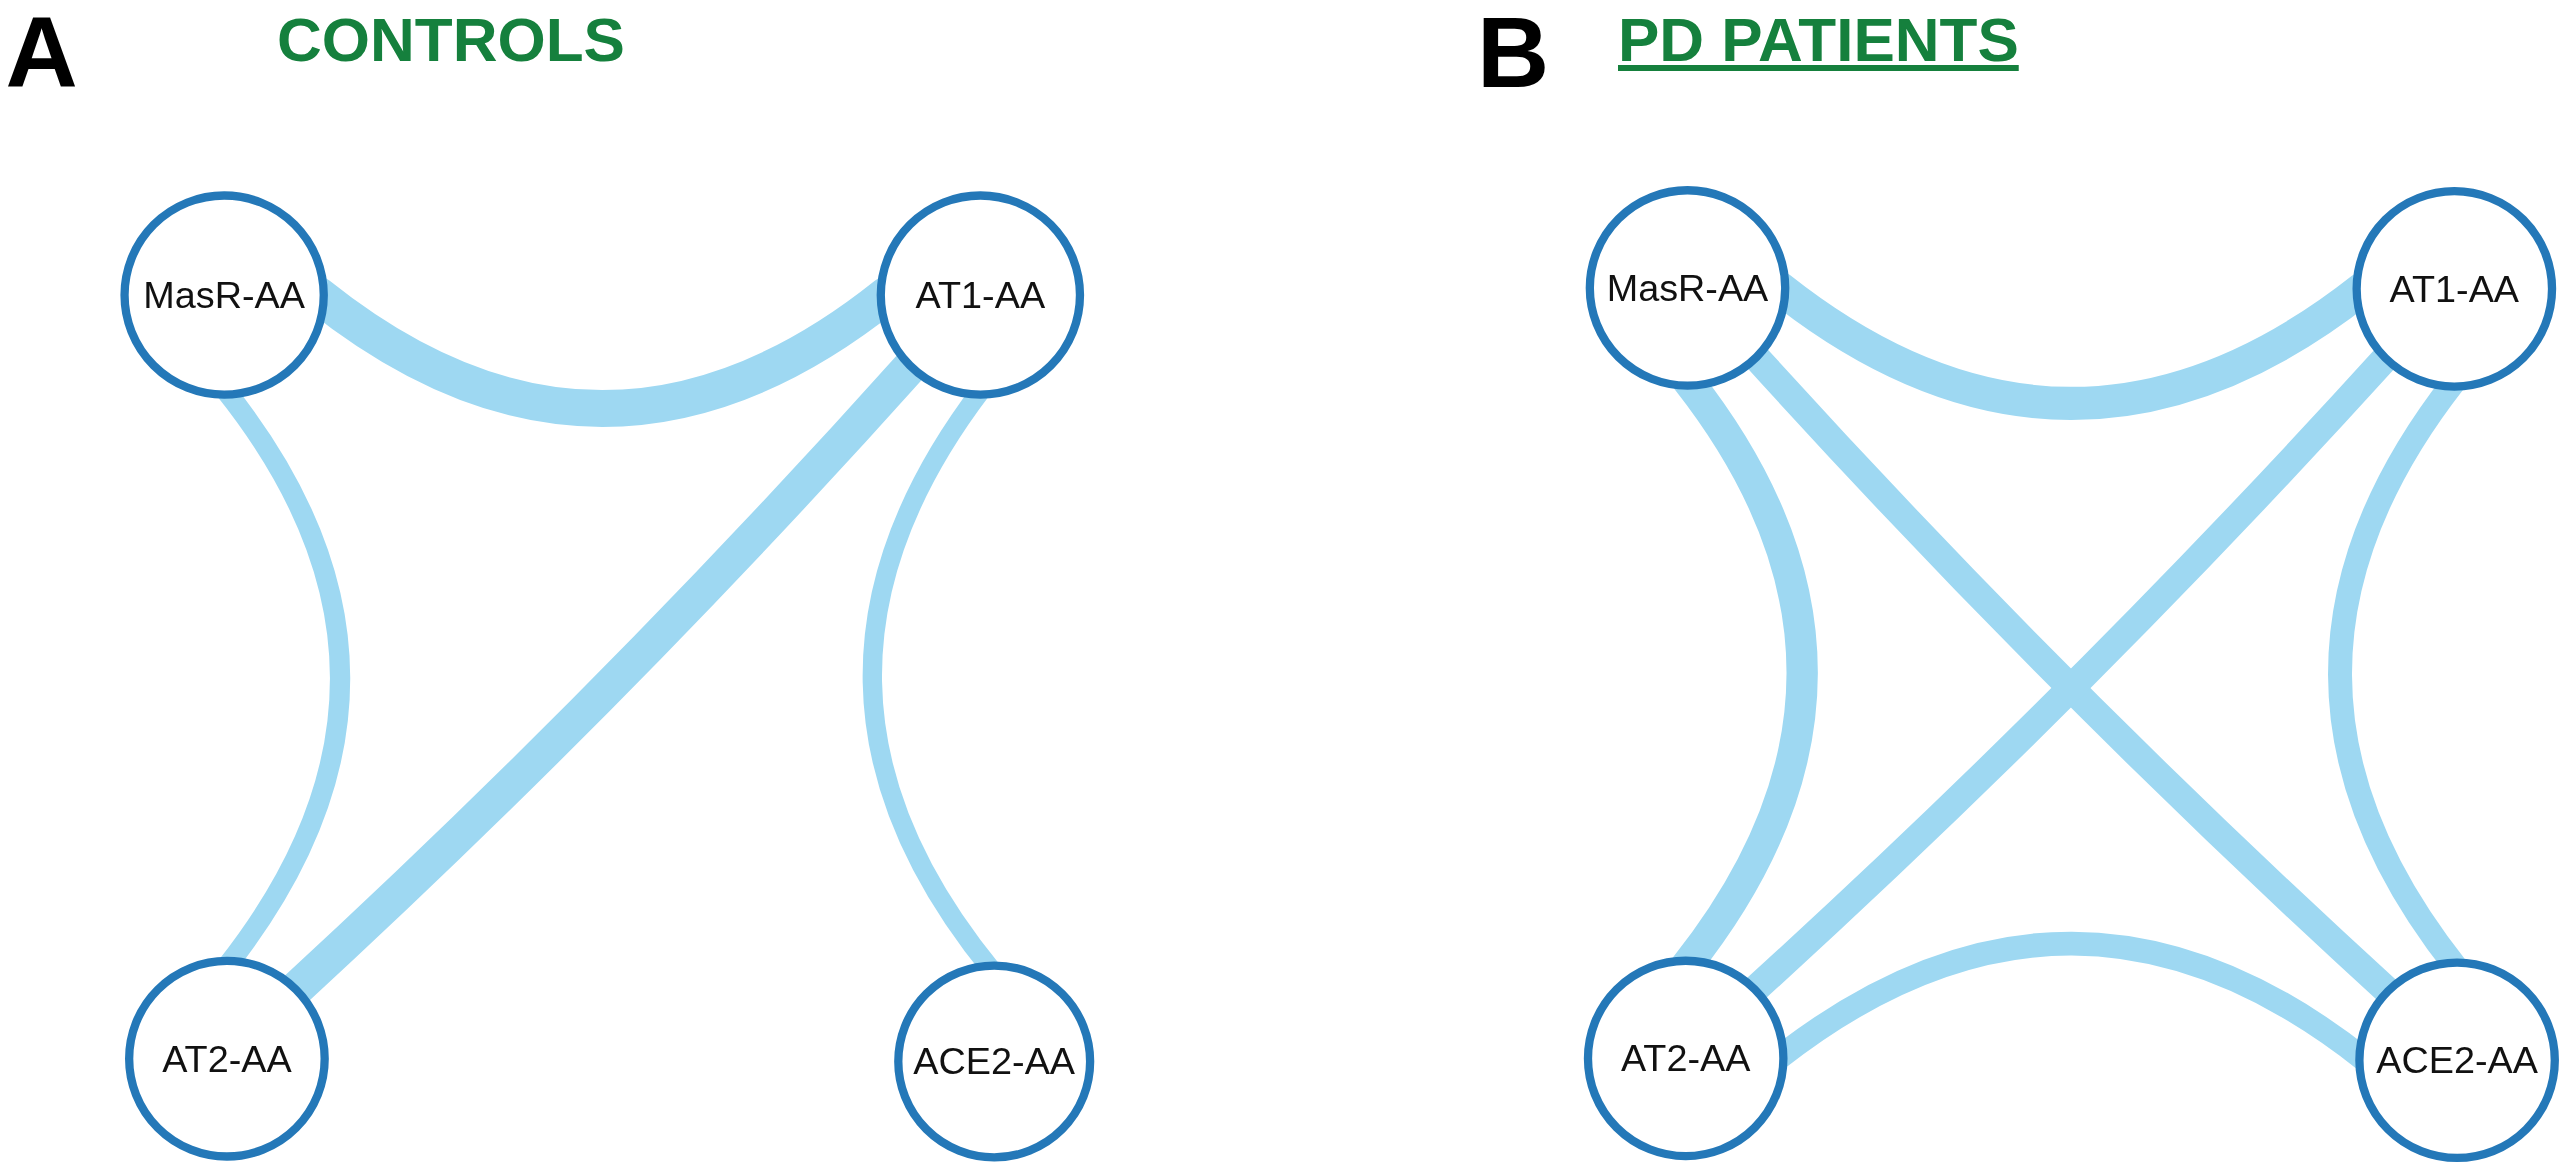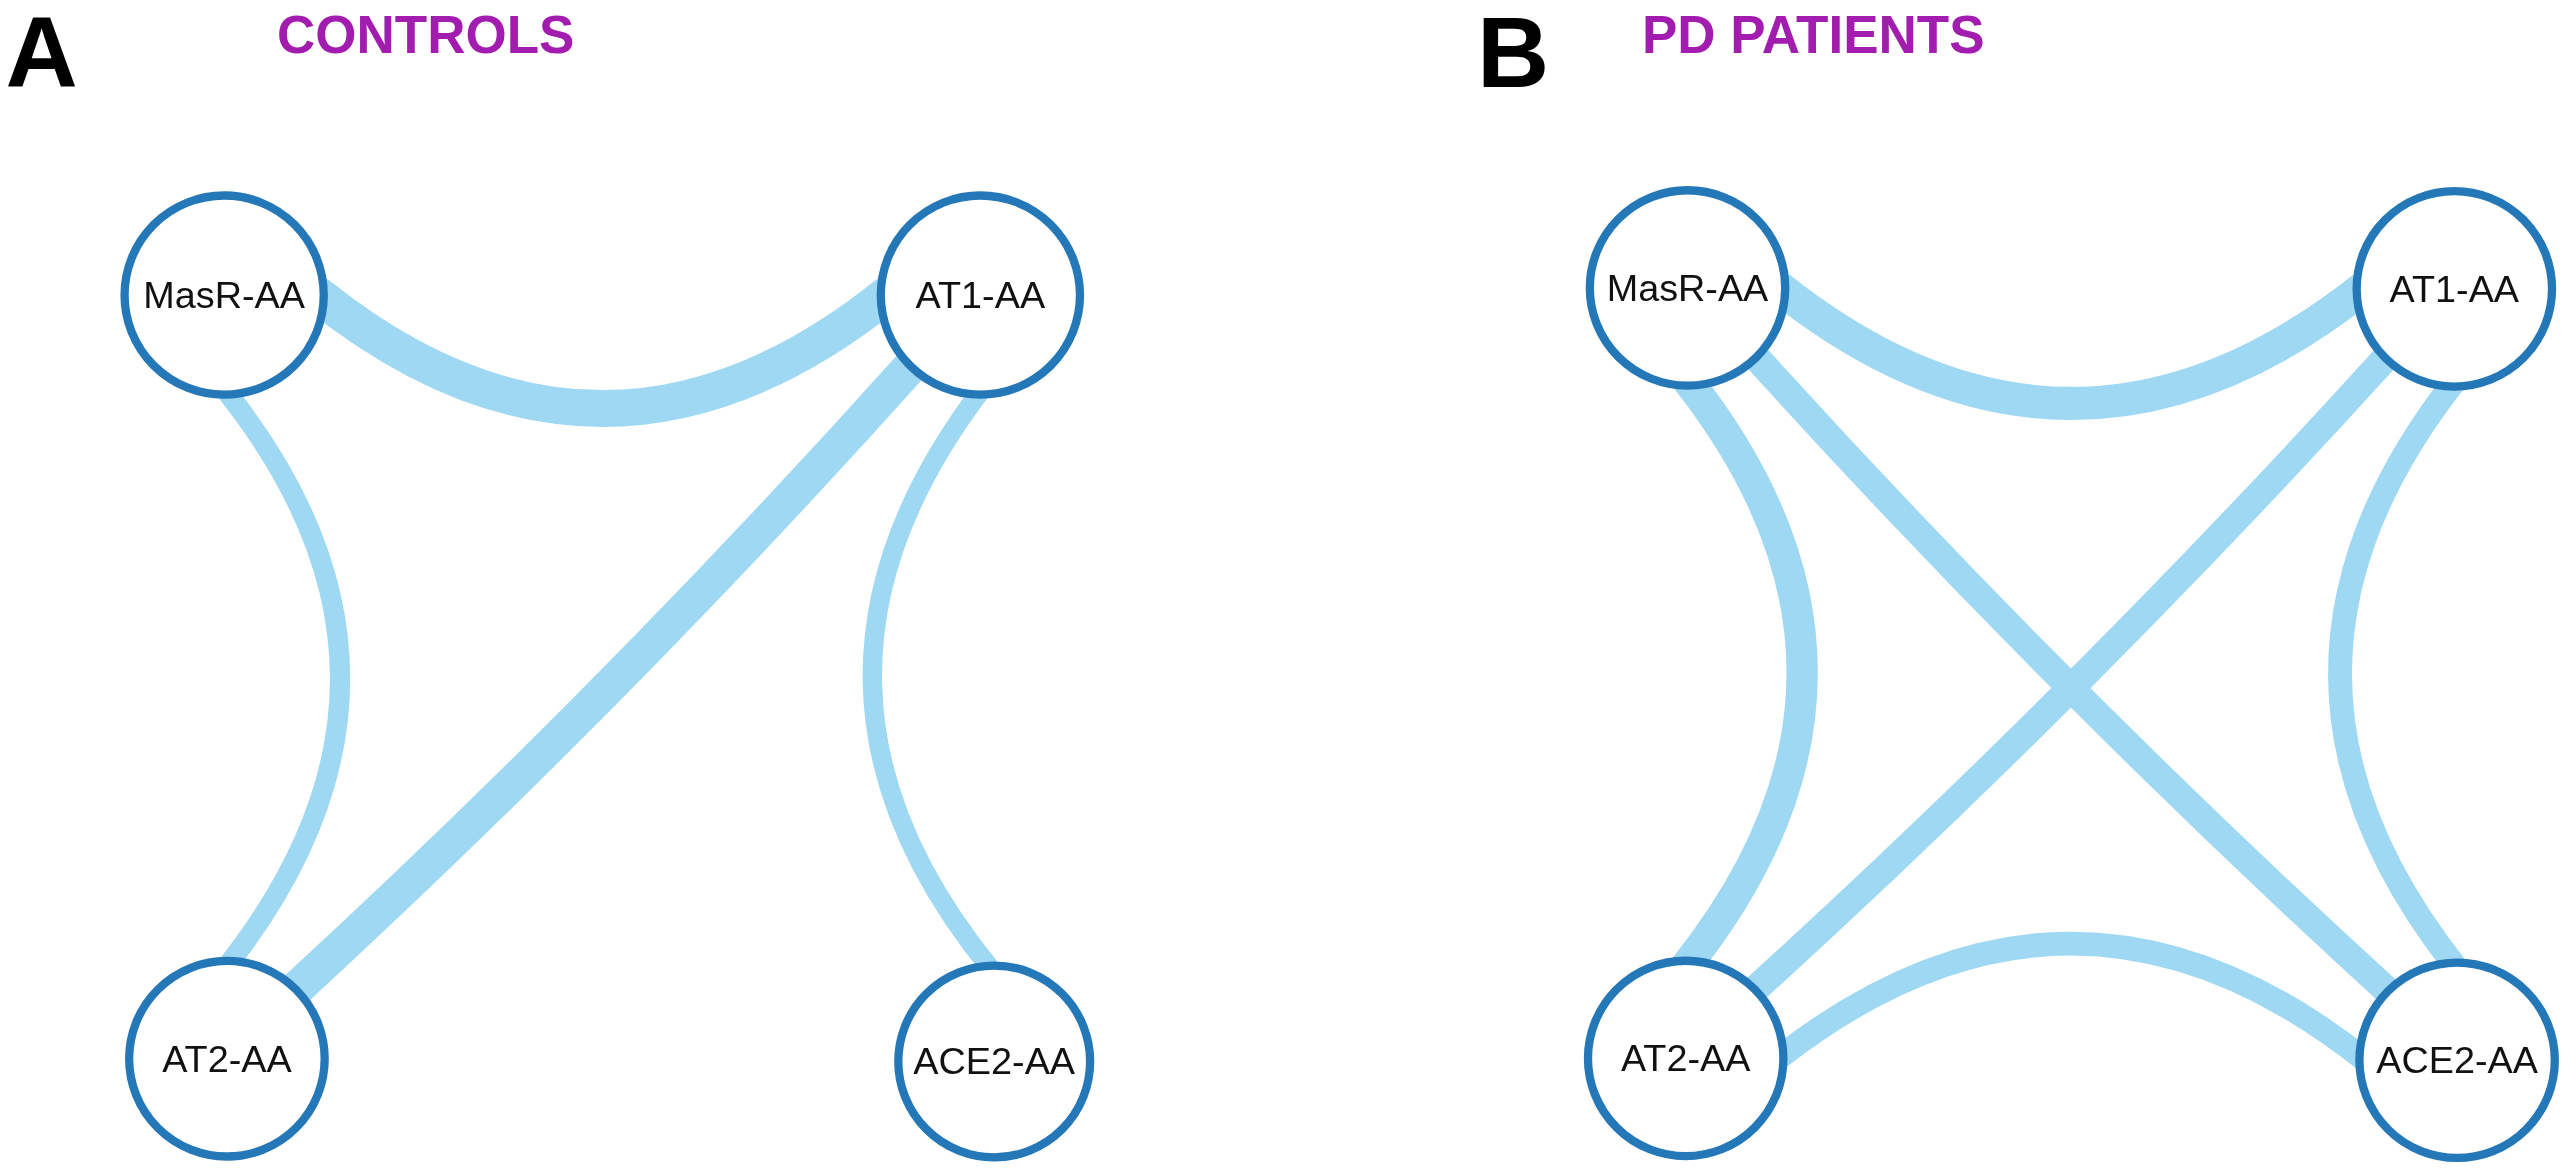--- a/index.html
+++ b/index.html
@@ -37,28 +37,28 @@
     letter-spacing: -1.8px;
     font-family: "Liberation Sans", sans-serif;
   }
   #panel-a .panel-letter { left: 5.5px;  top: 1.8px; }
   #panel-b .panel-letter { left: 195px; top: 1.8px; }
 
   .panel-title {
     position: absolute;
     top: 5.5px;
     font-weight: bold;
-    font-size: 53px;
+    font-size: 62px;
     line-height: 1.1;
-    color: #a21caf;
+    color: #15803d;
     white-space: nowrap;
     font-family: "Liberation Sans", sans-serif;
   }
   #panel-a .panel-title { left: 277px; }
-  #panel-b .panel-title { left: 360px; }
+  #panel-b .panel-title { left: 336px; text-decoration: underline; }
 
   .graph-svg {
     position: absolute;
     left: 0;
     top: 0;
     width: 100%;
     height: 1174px;
     overflow: visible;
   }
   .edge { fill: none; stroke: #9ed8f2; stroke-linecap: round; }

